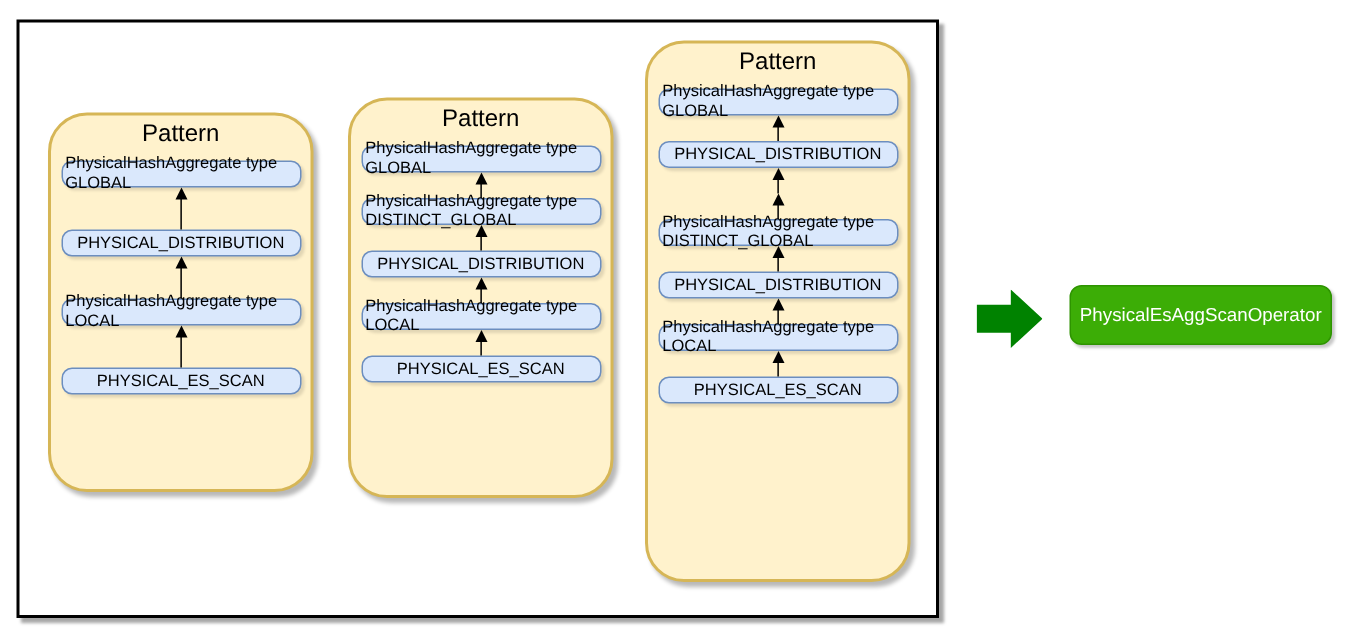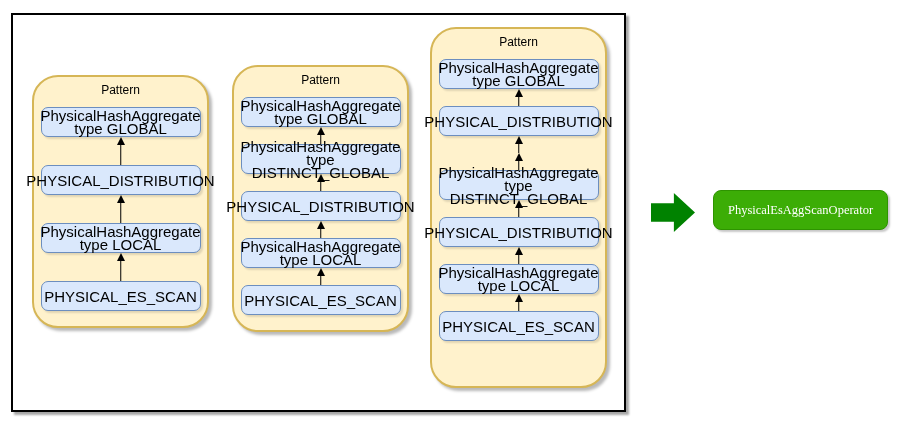--- a/index.html
+++ b/index.html
@@ -36,40 +36,40 @@
     display: flex;
     flex-direction: column;
     align-items: center;
     padding-top: 6px;
   }
   .p1 { left: 19px;  top: 60px; width: 177px; height: 253px; }
   .p2 { left: 219px; top: 50px; width: 177px; height: 267px; }
   .p3 { left: 417px; top: 12px; width: 177px; height: 361px; }
 
   .pattern-title {
-    font-size: 12px;
+    font-size: 16px;
     line-height: 14px;
     margin-bottom: 10px;
     text-align: center;
     flex: none;
   }
 
   
   .node {
     width: 160px;
-    height: 30px;
+    height: 18px;
     flex: none;
     background: #DAE8FC;
     border: 1.4px solid #6C8EBF;
     border-radius: 7px;
     display: flex;
     align-items: center;
     justify-content: center;
-    text-align: center;
-    font-size: 15px;
+    text-align: left;
+    font-size: 11px;
     line-height: 13px;
     padding: 0 2px;
     box-shadow: 2px 2px 2px rgba(0,0,0,0.12);
   }
 
   
   .arrow {
     position: relative;
     width: 12px;
     flex: none;
@@ -120,21 +120,20 @@
     background: #3CAD06;
     border: 1px solid #2E9400;
     border-radius: 8px;
     color: #ffffff;
     display: flex;
     align-items: center;
     justify-content: center;
     text-align: center;
     font-size: 12.5px;
     box-shadow: 2px 2px 2px rgba(0,0,0,0.22);
-    font-family: Liberation Serif, serif;
   }
 </style>
 </head>
 <body>
 
 <div class="canvas">
 
   <div class="frame">
 
     <div class="pattern p1">

